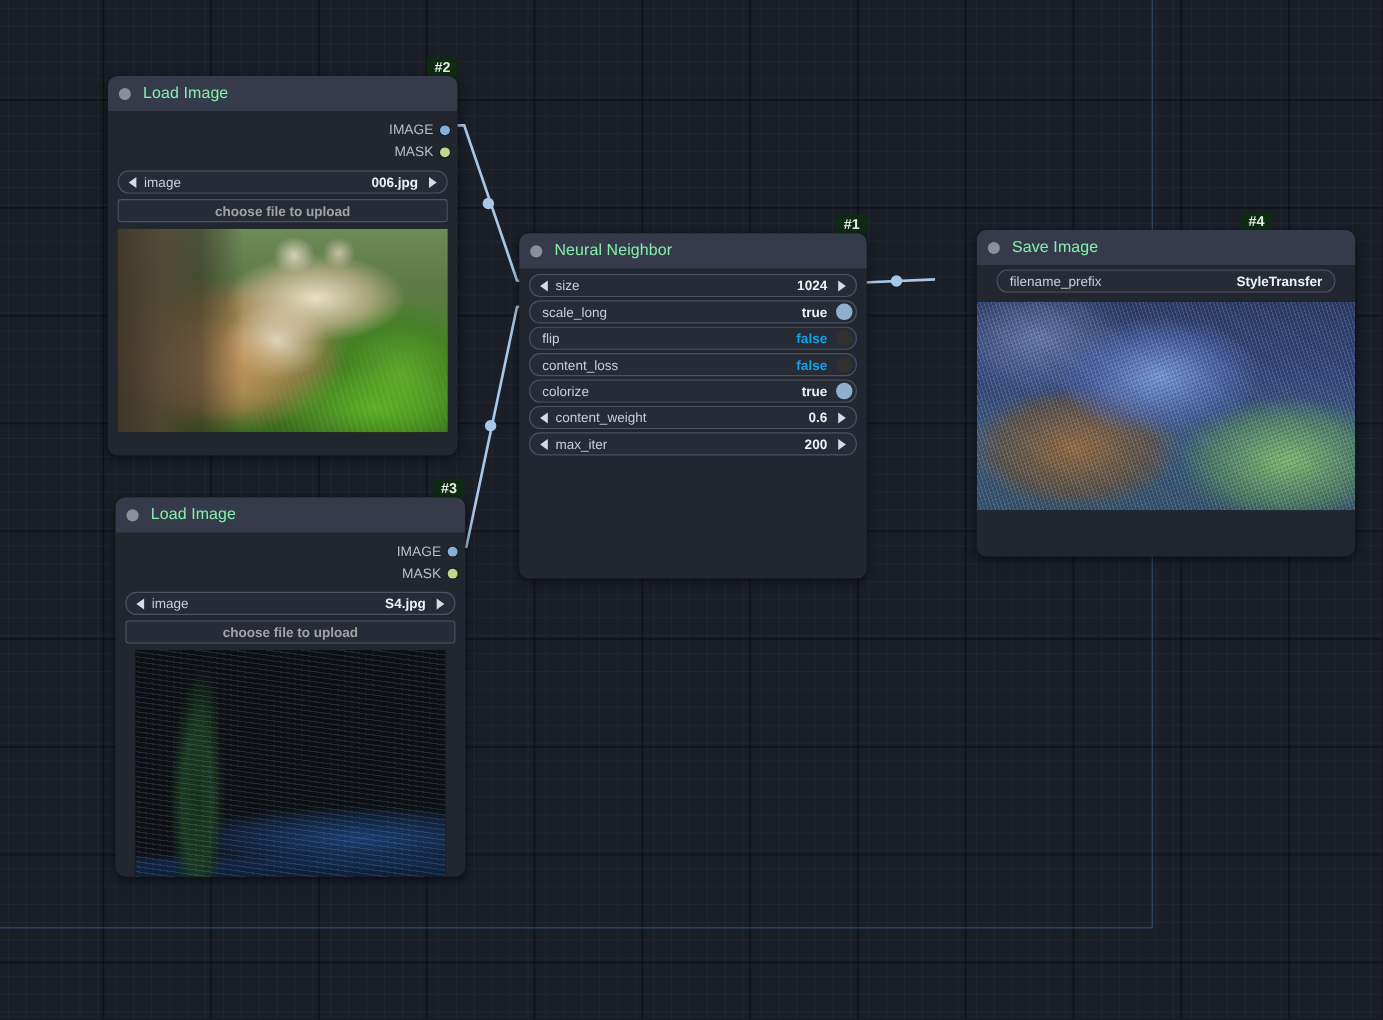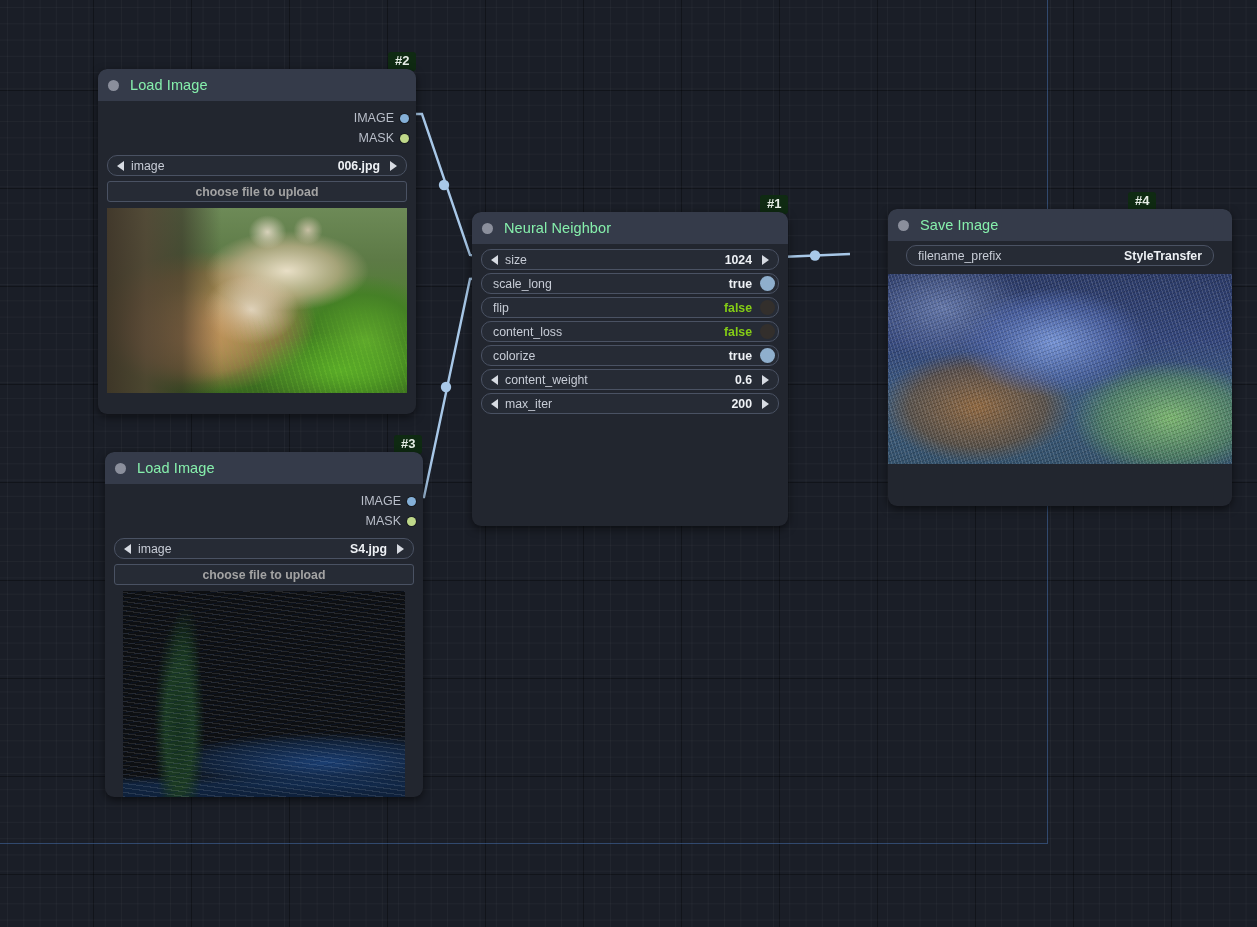--- a/index.html
+++ b/index.html
@@ -158,21 +158,21 @@
   .arrow.left  { left: 9px;  border-right: 7px solid #d7dbe2; }
   .arrow.right { right: 9px; border-left: 7px solid #d7dbe2; }
   .knob {
     position: absolute;
     right: 3px;
     width: 15px; height: 15px;
     border-radius: 50%;
   }
   .knob.on  { background: #8fafcd; }
   .knob.off { background: #332f2c; }
-  .widget.off .wval { color: #84cc16; }
+  .widget.off .wval { color: #0ea5e9; }
 
   .upload-btn {
     margin: 5px 9px 6px 9px;
     height: 19px;
     border: 1px solid #4a5263;
     background: #262b35;
     border-radius: 3px;
     display: flex;
     align-items: center;
     justify-content: center;

